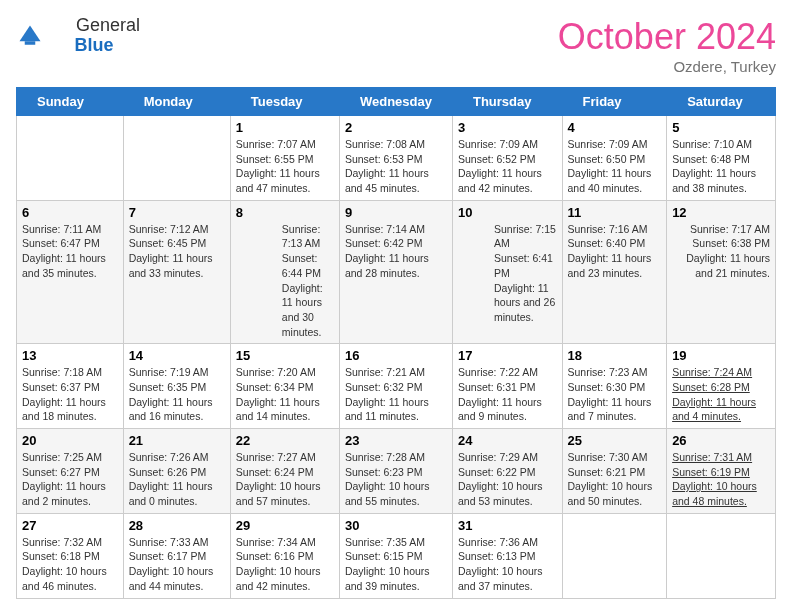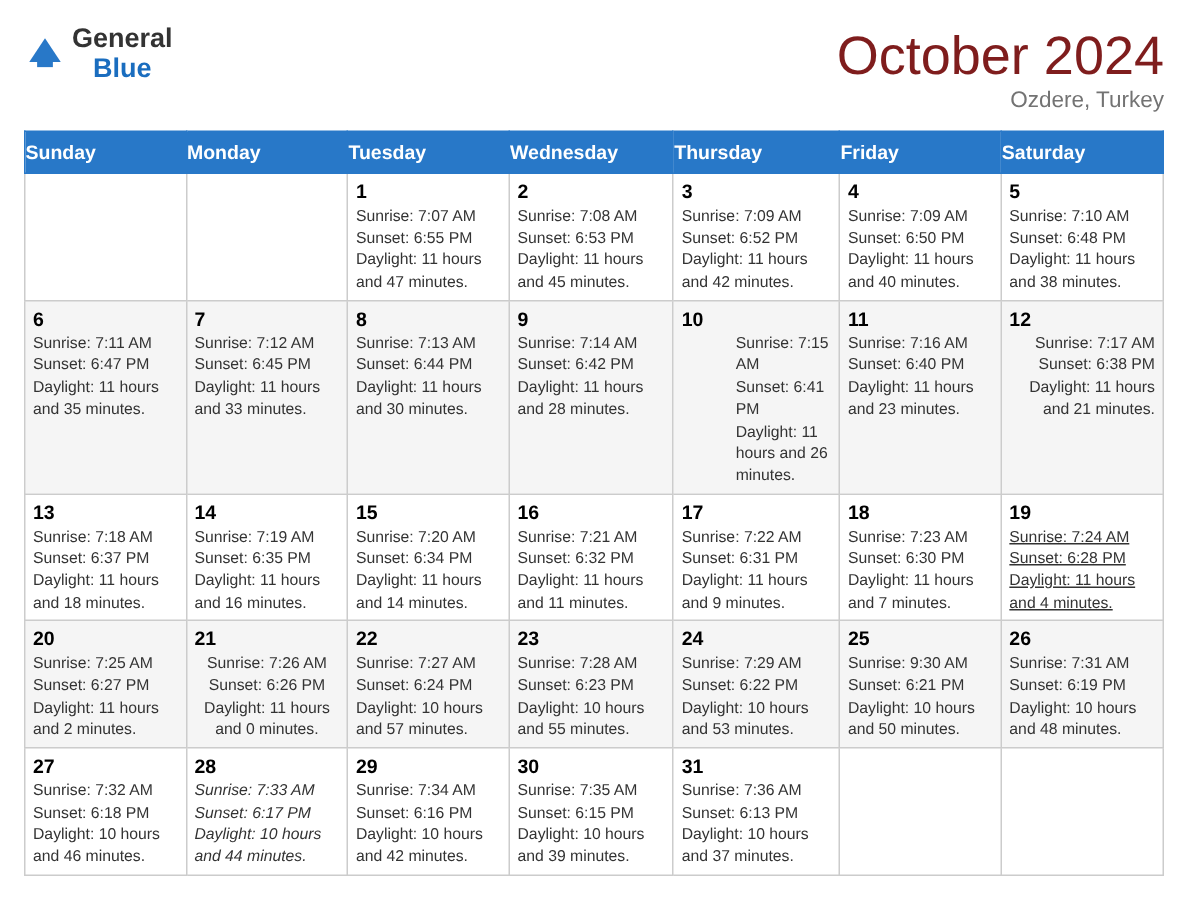--- a/index.html
+++ b/index.html
@@ -21,54 +21,55 @@
       align-items: center;
       gap: 4px;
     }
     .logo-text {
       display: flex;
       flex-direction: column;
       line-height: 1.1;
     }
     .logo-general {
       font-size: 18px;
-      font-weight: bold;
+      font-weight: normal;
       color: #333;
+      margin-left: 28px;
     }
     .logo-blue {
       font-size: 18px;
       font-weight: bold;
       color: #1a6dbf;
       text-align: center;
     }
     .logo-icon {
       width: 28px;
       height: 28px;
     }
     .title-block {
       text-align: right;
     }
     .month-title {
       font-size: 36px;
       font-weight: normal;
-      color: #7f1d1d;
+      color: #ec4899;
     }
     .location {
       font-size: 15px;
       color: #737373;
     }
     .calendar {
       width: 100%;
       border-collapse: collapse;
       font-size: 11px;
     }
     .calendar thead th {
       background-color: #2878c8;
       color: #fff;
-      padding: 6px 0;
+      padding: 6px 20px;
       text-align: left;
       font-size: 13px;
       font-weight: bold;
       border: 1px solid #2878c8;
     }
     .calendar tbody td {
       border: 1px solid #ccc;
       vertical-align: top;
       padding: 4px 5px;
       width: 113px;
@@ -169,21 +170,21 @@
 Daylight: 11 hours and 35 minutes.</div>
         </td>
         <td>
           <div class="day-number">7</div>
           <div class="day-info" style="white-space: pre-line;">Sunrise: 7:12 AM
 Sunset: 6:45 PM
 Daylight: 11 hours and 33 minutes.</div>
         </td>
         <td>
           <div class="day-number">8</div>
-          <div class="day-info" style="white-space: pre-line;">Sunrise: 7:13 AM
+          <div class="day-info" style="white-space: pre-line; margin-left: 46px;">Sunrise: 7:13 AM
 Sunset: 6:44 PM
 Daylight: 11 hours and 30 minutes.</div>
         </td>
         <td>
           <div class="day-number">9</div>
           <div class="day-info" style="white-space: pre-line;">Sunrise: 7:14 AM
 Sunset: 6:42 PM
 Daylight: 11 hours and 28 minutes.</div>
         </td>
         <td>
@@ -251,21 +252,21 @@
       </tr>
       <tr>
         <td>
           <div class="day-number">20</div>
           <div class="day-info" style="white-space: pre-line;">Sunrise: 7:25 AM
 Sunset: 6:27 PM
 Daylight: 11 hours and 2 minutes.</div>
         </td>
         <td>
           <div class="day-number">21</div>
-          <div class="day-info" style="white-space: pre-line; text-align: center;">Sunrise: 7:26 AM
+          <div class="day-info" style="white-space: pre-line;">Sunrise: 7:26 AM
 Sunset: 6:26 PM
 Daylight: 11 hours and 0 minutes.</div>
         </td>
         <td>
           <div class="day-number">22</div>
           <div class="day-info" style="white-space: pre-line;">Sunrise: 7:27 AM
 Sunset: 6:24 PM
 Daylight: 10 hours and 57 minutes.</div>
         </td>
         <td>
@@ -275,41 +276,41 @@
 Daylight: 10 hours and 55 minutes.</div>
         </td>
         <td>
           <div class="day-number">24</div>
           <div class="day-info" style="white-space: pre-line;">Sunrise: 7:29 AM
 Sunset: 6:22 PM
 Daylight: 10 hours and 53 minutes.</div>
         </td>
         <td>
           <div class="day-number">25</div>
-          <div class="day-info" style="white-space: pre-line;">Sunrise: 9:30 AM
+          <div class="day-info" style="white-space: pre-line;">Sunrise: 7:30 AM
 Sunset: 6:21 PM
 Daylight: 10 hours and 50 minutes.</div>
         </td>
         <td>
           <div class="day-number">26</div>
-          <div class="day-info" style="white-space: pre-line;">Sunrise: 7:31 AM
+          <div class="day-info" style="white-space: pre-line; text-decoration: underline;">Sunrise: 7:31 AM
 Sunset: 6:19 PM
 Daylight: 10 hours and 48 minutes.</div>
         </td>
       </tr>
       <tr>
         <td>
           <div class="day-number">27</div>
           <div class="day-info" style="white-space: pre-line;">Sunrise: 7:32 AM
 Sunset: 6:18 PM
 Daylight: 10 hours and 46 minutes.</div>
         </td>
         <td>
           <div class="day-number">28</div>
-          <div class="day-info" style="white-space: pre-line; font-style: italic;">Sunrise: 7:33 AM
+          <div class="day-info" style="white-space: pre-line;">Sunrise: 7:33 AM
 Sunset: 6:17 PM
 Daylight: 10 hours and 44 minutes.</div>
         </td>
         <td>
           <div class="day-number">29</div>
           <div class="day-info" style="white-space: pre-line;">Sunrise: 7:34 AM
 Sunset: 6:16 PM
 Daylight: 10 hours and 42 minutes.</div>
         </td>
         <td>

